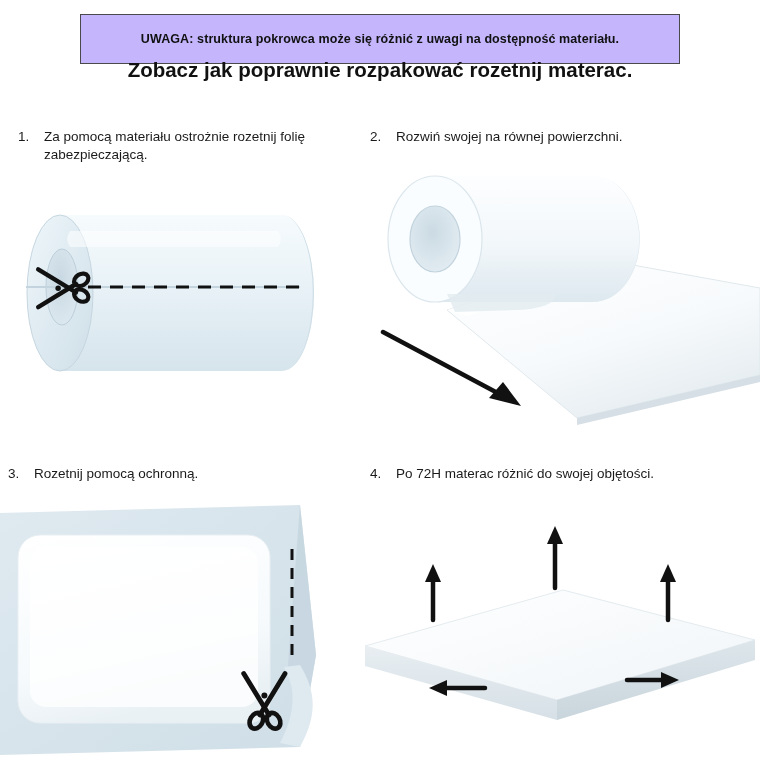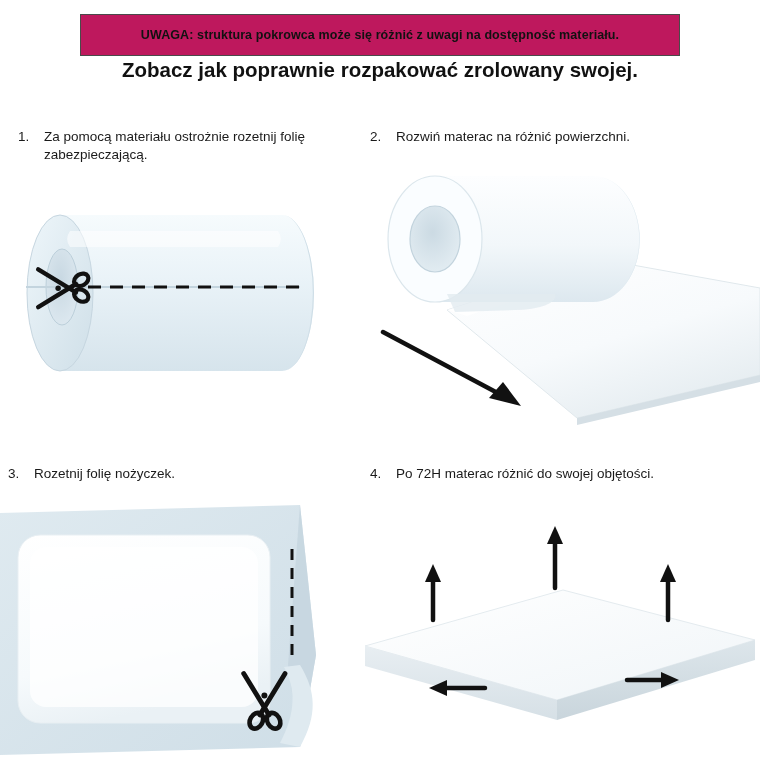--- a/index.html
+++ b/index.html
@@ -15,23 +15,23 @@
     overflow: hidden;
     position: relative;
   }
 
   
   .notice {
     position: absolute;
     left: 80px;
     top: 14px;
     width: 600px;
-    height: 42px;
+    height: 50px;
     border: 1px solid #4a4a4a;
-    background: #be185d;
+    background: #c4b5fd;
     display: flex;
     align-items: center;
     justify-content: center;
     box-sizing: border-box;
   }
   .notice-text {
     font-size: 12.5px;
     font-weight: bold;
     letter-spacing: 0.1px;
     color: #111;
@@ -81,33 +81,33 @@
 
   svg { display: block; overflow: visible; }
 </style>
 </head>
 <body>
 
 <div class="notice">
   <span class="notice-text">UWAGA: struktura pokrowca może się różnić z uwagi na dostępność materiału.</span>
 </div>
 
-<div class="heading">Zobacz jak poprawnie rozpakować zrolowany swojej.</div>
+<div class="heading">Zobacz jak poprawnie rozpakować rozetnij materac.</div>
 
 <div class="step-caption" id="cap1">
   <span class="step-num">1.</span>
   <span class="step-txt">Za pomocą materiału ostrożnie rozetnij folię zabezpieczającą.</span>
 </div>
 <div class="step-caption" id="cap2">
   <span class="step-num">2.</span>
-  <span class="step-txt">Rozwiń materac na różnić powierzchni.</span>
+  <span class="step-txt">Rozwiń swojej na równej powierzchni.</span>
 </div>
 <div class="step-caption" id="cap3">
   <span class="step-num">3.</span>
-  <span class="step-txt">Rozetnij folię nożyczek.</span>
+  <span class="step-txt">Rozetnij pomocą ochronną.</span>
 </div>
 <div class="step-caption" id="cap4">
   <span class="step-num">4.</span>
   <span class="step-txt">Po 72H materac różnić do swojej objętości.</span>
 </div>
 
 <div class="panel" id="panel1">
   <svg width="340" height="230" viewBox="0 0 340 230">
     <defs>
       <linearGradient id="rollBody" x1="0" y1="0" x2="0" y2="1">

